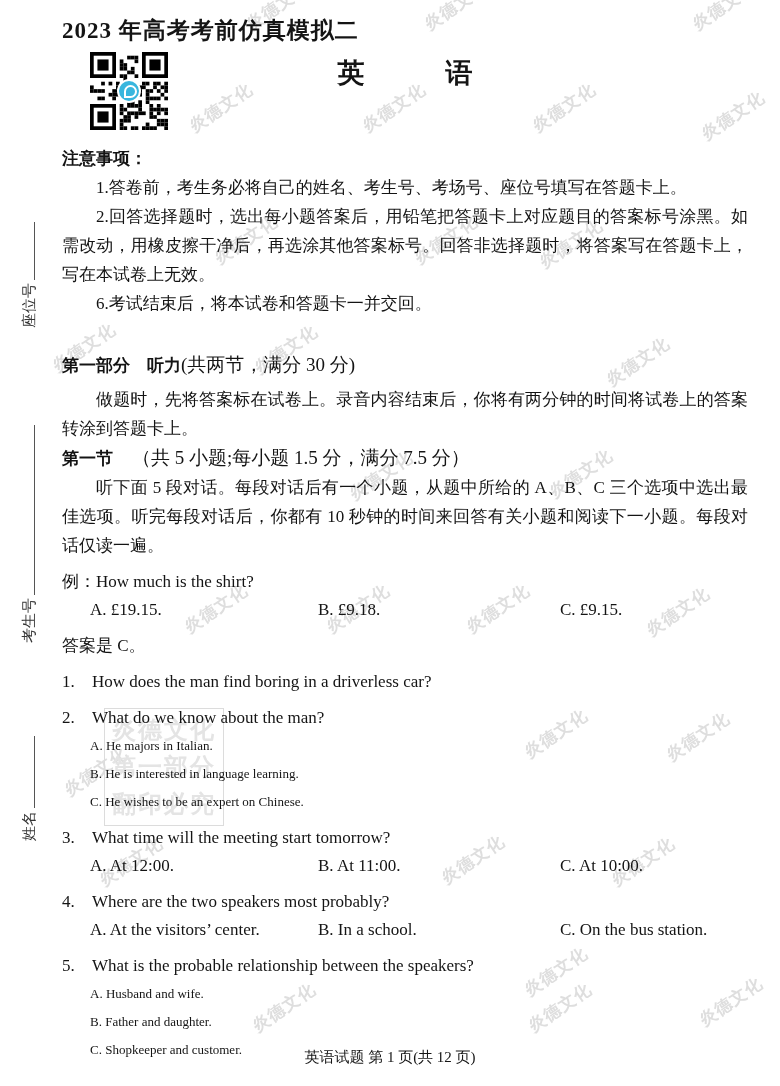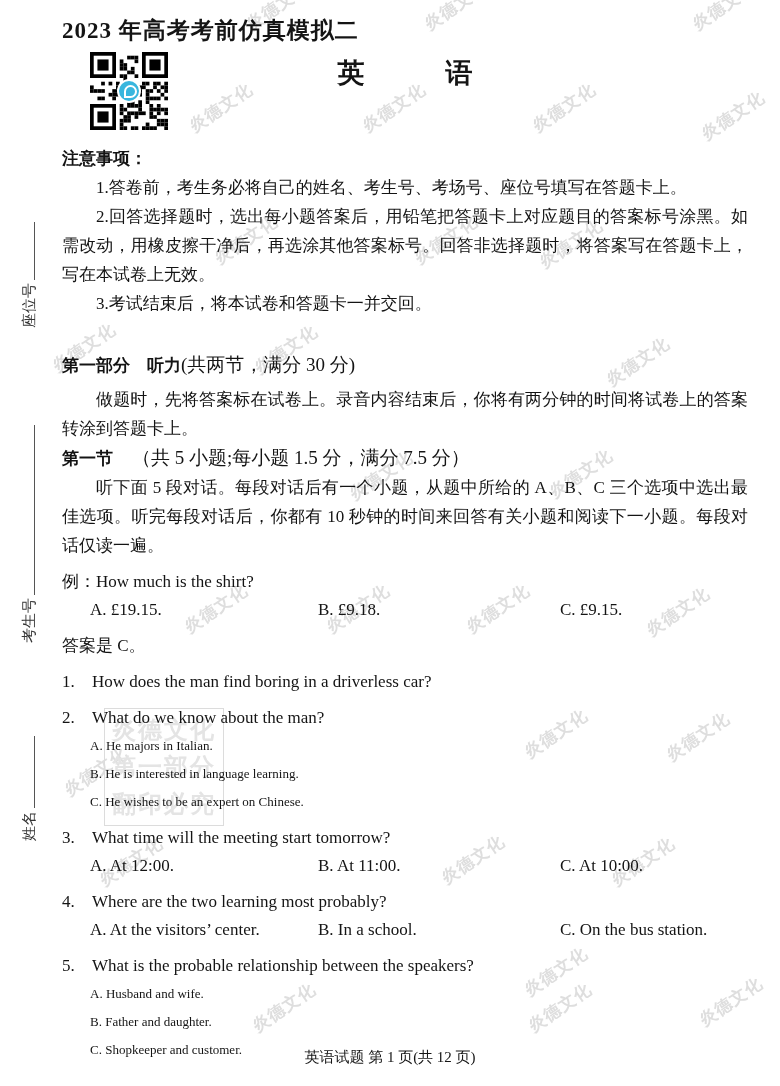--- a/index.html
+++ b/index.html
@@ -236,21 +236,21 @@
     <div class="qr-logo"></div>
   </div>
 
   <div class="content">
     <div class="title">2023 年高考考前仿真模拟二</div>
     <div class="subject">英　　　语</div>
 
     <div class="notice-heading">注意事项：</div>
     <p class="cn">1.答卷前，考生务必将自己的姓名、考生号、考场号、座位号填写在答题卡上。</p>
     <p class="cn">2.回答选择题时，选出每小题答案后，用铅笔把答题卡上对应题目的答案标号涂黑。如需改动，用橡皮擦干净后，再选涂其他答案标号。回答非选择题时，将答案写在答题卡上，写在本试卷上无效。</p>
-    <p class="cn">3.考试结束后，将本试卷和答题卡一并交回。</p>
+    <p class="cn">6.考试结束后，将本试卷和答题卡一并交回。</p>
 
     <div class="sec-heading part">
       <span class="bold">第一部分　听力</span><span class="rest">(共两节，满分 30 分)</span>
     </div>
     <p class="cn intro">做题时，先将答案标在试卷上。录音内容结束后，你将有两分钟的时间将试卷上的答案转涂到答题卡上。</p>
 
     <div class="sec-heading">
       <span class="bold">第一节</span><span class="rest">　（共 5 小题;每小题 1.5 分，满分 7.5 分）</span>
     </div>
     <p class="cn">听下面 5 段对话。每段对话后有一个小题，从题中所给的 A、B、C 三个选项中选出最佳选项。听完每段对话后，你都有 10 秒钟的时间来回答有关小题和阅读下一小题。每段对话仅读一遍。</p>
@@ -279,21 +279,21 @@
     <div class="q-line">
       <span class="q-num">3.</span><span>What time will the meeting start tomorrow?</span>
     </div>
     <div class="opt-row">
       <span class="opt">A. At 12:00.</span>
       <span class="opt">B. At 11:00.</span>
       <span class="opt">C. At 10:00.</span>
     </div>
 
     <div class="q-line">
-      <span class="q-num">4.</span><span>Where are the two learning most probably?</span>
+      <span class="q-num">4.</span><span>Where are the two speakers most probably?</span>
     </div>
     <div class="opt-row">
       <span class="opt">A. At the visitors’ center.</span>
       <span class="opt">B. In a school.</span>
       <span class="opt">C. On the bus station.</span>
     </div>
 
     <div class="q-line">
       <span class="q-num">5.</span><span>What is the probable relationship between the speakers?</span>
     </div>

